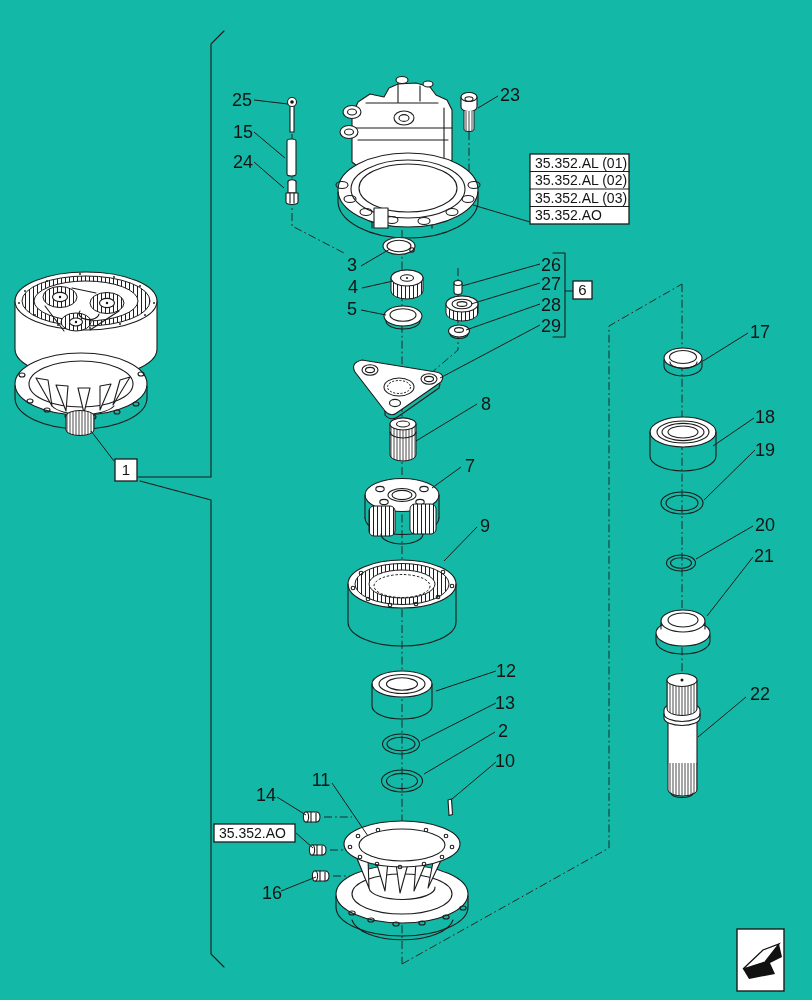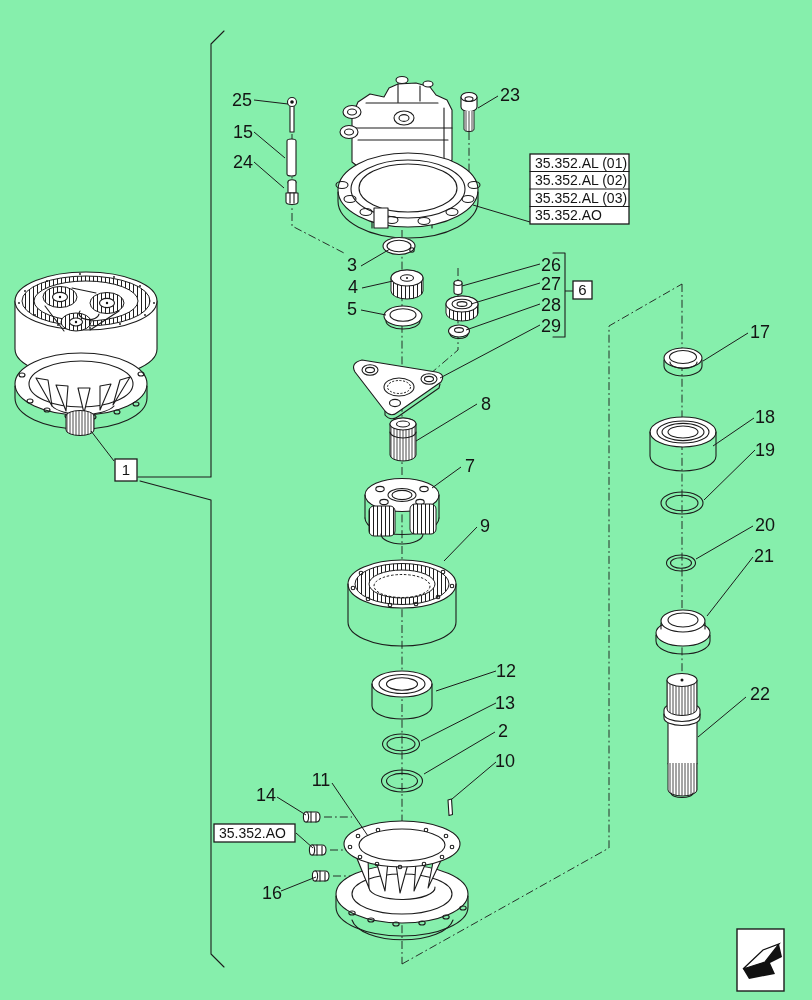--- a/index.html
+++ b/index.html
@@ -1,16 +1,16 @@
 <!DOCTYPE html>
 <html><head>
 <meta charset="utf-8">
 <style>
   html,body{margin:0;padding:0;background:#fff;}
-  .stage{position:relative;width:812px;height:1000px;background:#86efac;overflow:hidden;
+  .stage{position:relative;width:812px;height:1000px;background:#14b8a6;overflow:hidden;
          font-family:"Liberation Sans",sans-serif;}
   svg{display:block;}
   .ln{fill:none;stroke:#1c1c1c;stroke-width:1.1;stroke-linecap:round;stroke-linejoin:round;}
   .lnw{fill:#ffffff;stroke:#1c1c1c;stroke-width:1.1;stroke-linecap:round;stroke-linejoin:round;}
   .dash{fill:none;stroke:#1c1c1c;stroke-width:0.9;stroke-dasharray:8 3 1.8 3;}
   .ldr{fill:none;stroke:#1c1c1c;stroke-width:1;}
   .callout{font:18px "Liberation Sans",sans-serif;fill:#141414;text-anchor:middle;}
   .boxlabel{font:15px "Liberation Sans",sans-serif;fill:#141414;text-anchor:middle;}
   .reftext{font:14px "Liberation Sans",sans-serif;fill:#141414;}
   .refbox{fill:#ffffff;stroke:#1c1c1c;stroke-width:1.3;}

